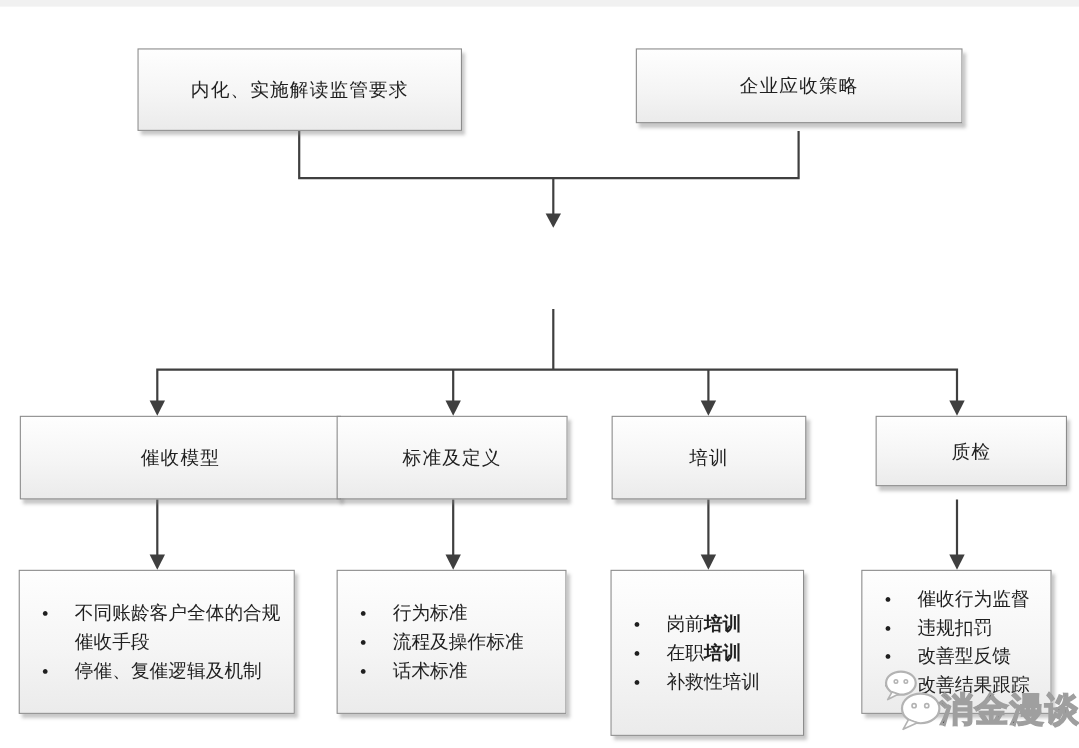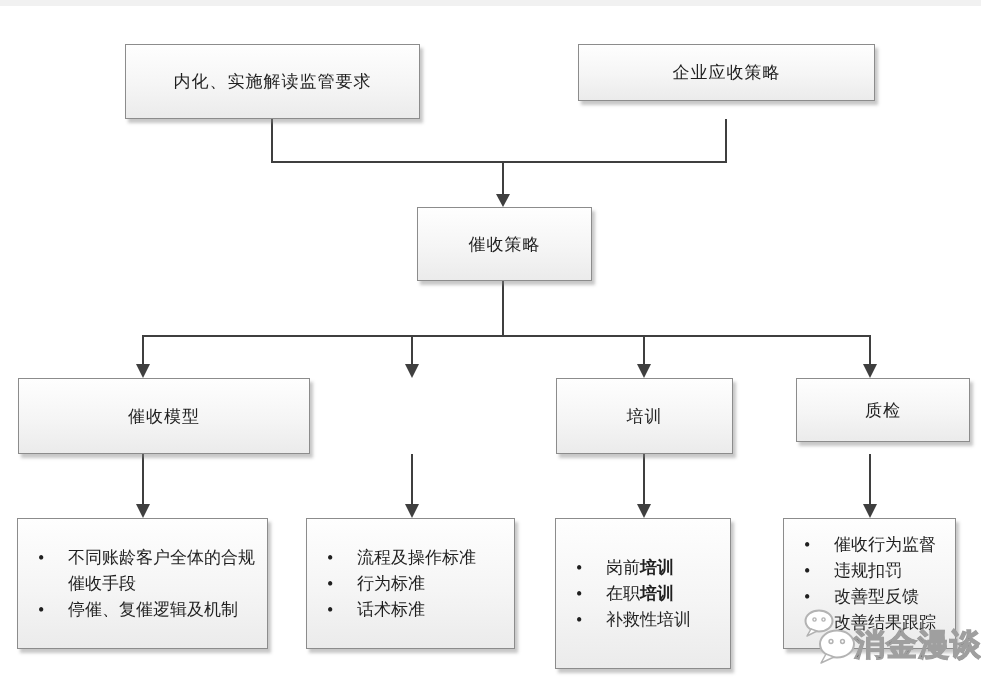--- a/index.html
+++ b/index.html
@@ -78,48 +78,48 @@
     <path d="M143 454 L143 505 M412 454 L412 505 M644 454 L644 505 M870 454 L870 505" fill="none" stroke="#3f3f3f" stroke-width="2"></path>
     <polygon points="136,504 150,504 143,518" fill="#3f3f3f"></polygon>
     <polygon points="405,504 419,504 412,518" fill="#3f3f3f"></polygon>
     <polygon points="637,504 651,504 644,518" fill="#3f3f3f"></polygon>
     <polygon points="863,504 877,504 870,518" fill="#3f3f3f"></polygon>
   </svg>
 
   <div class="node" style="left:125px;top:44px;width:295px;height:75px">
     <span>内化、实施解读监管要求</span>
   </div>
-  <div class="node" style="left:578px;top:44px;width:297px;height:57px">
+  <div class="node" style="left:578px;top:44px;width:297px;height:68px">
     <span>企业应收策略</span>
   </div>
 
-  <div class="node" style="left:417px;top:207px;width:175px;height:74px">
-    <span>催收策略</span>
-  </div>
 
   <div class="node" style="left:18px;top:378px;width:292px;height:76px">
     <span>催收模型</span>
+  </div>
+  <div class="node" style="left:306px;top:378px;width:210px;height:76px">
+    <span>标准及定义</span>
   </div>
   <div class="node" style="left:556px;top:378px;width:177px;height:76px">
     <span>培训</span>
   </div>
   <div class="node" style="left:796px;top:378px;width:174px;height:64px">
     <span>质检</span>
   </div>
 
   <div class="detail" style="left:17px;top:518px;width:251px;height:131px">
     <ul class="bullets">
         <li><span>不同账龄客户全体的合规催收手段</span></li>
         <li><span>停催、复催逻辑及机制</span></li>
       </ul>
   </div>
   <div class="detail" style="left:306px;top:518px;width:209px;height:131px">
     <ul class="bullets">
+        <li><span>行为标准</span></li>
         <li><span>流程及操作标准</span></li>
-        <li><span>行为标准</span></li>
         <li><span>话术标准</span></li>
       </ul>
   </div>
   <div class="detail" style="left:555px;top:518px;width:176px;height:151px">
     <ul class="bullets">
         <li><span>岗前</span><span class="seg-bold">培训</span></li>
         <li><span>在职</span><span class="seg-bold">培训</span></li>
         <li><span>补救性培训</span></li>
       </ul>
   </div>

